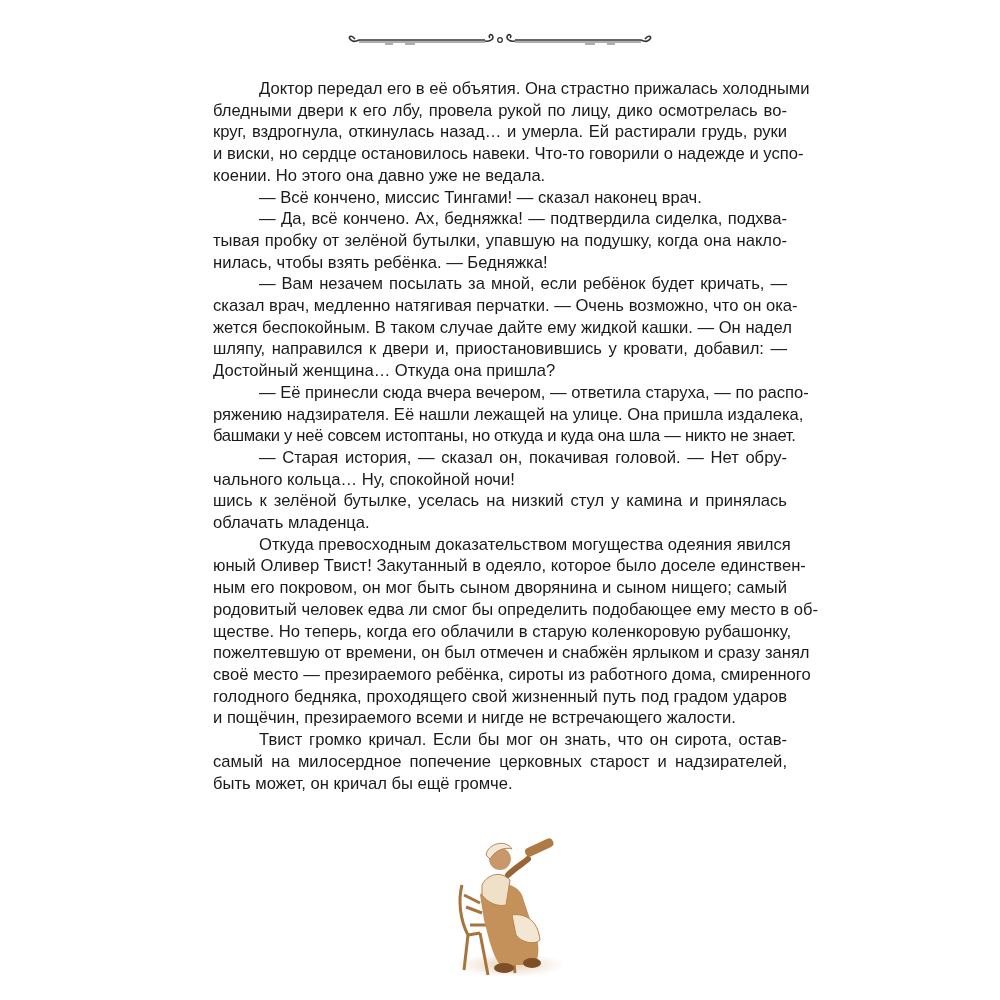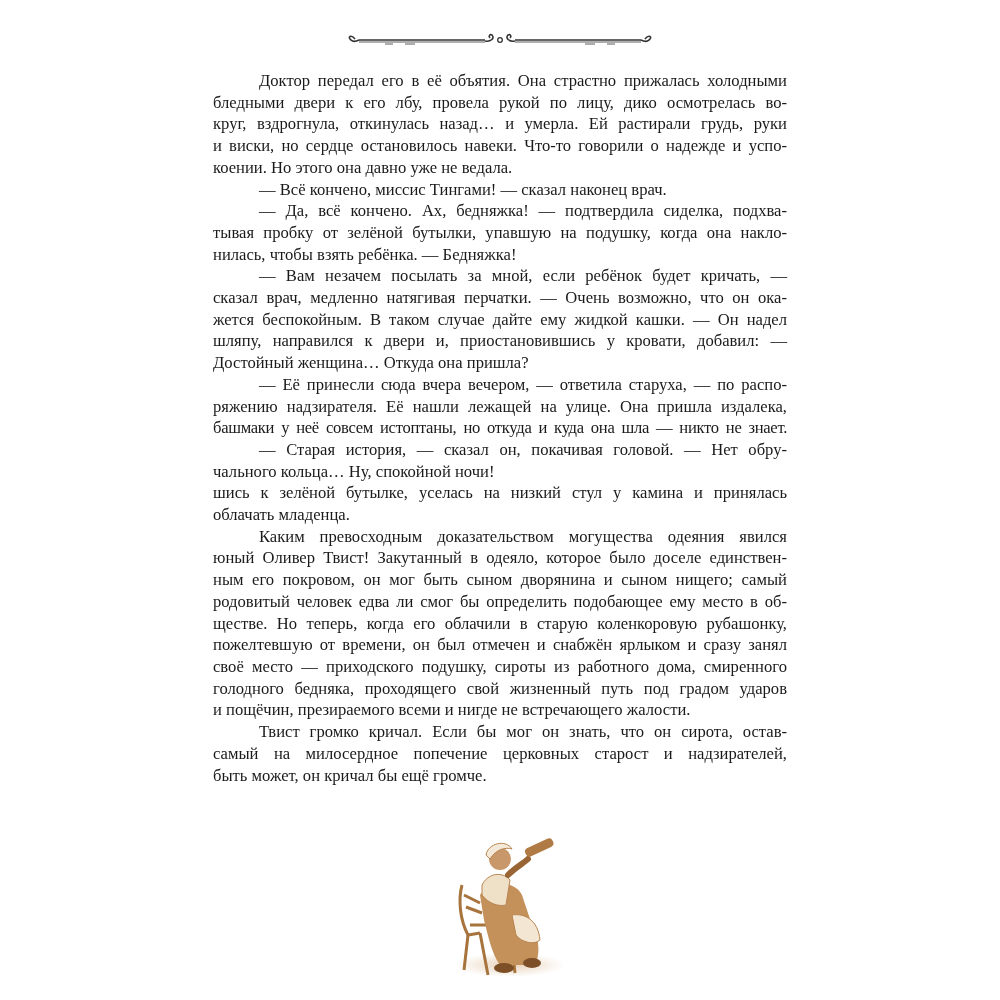--- a/index.html
+++ b/index.html
@@ -1,20 +1,20 @@
 <!DOCTYPE html>
 <html><head>
 <meta charset="utf-8">
 <style>
   html, body { margin:0; padding:0; background:#ffffff; }
   body { width:1000px; height:1000px; position:relative; overflow:hidden; }
   .ornament { position:absolute; top:30px; left:345px; width:310px; height:18px; }
   .text-block {
-    position:absolute; left:213px; top:70px; width:574px;
-    font-family:Liberation Serif, serif;
+    position:absolute; left:213px; top:78px; width:574px;
+    font-family:Liberation Sans, sans-serif;
     font-size:16.6px; line-height:21.7px; color:#1a1a1a; text-align:justify;
   }
   .para { margin:0; text-indent:46px; }
   .line { display:block; text-align:justify; text-align-last:justify; white-space:nowrap; }
   .line.last { text-align-last:left; }
   .illustration { position:absolute; left:440px; top:825px; width:130px; height:160px; }
 </style>
 </head>
 <body>
 
@@ -66,27 +66,27 @@
   </p>
   <p class="para">
     <span class="line">— Старая история, — сказал он, покачивая головой. — Нет обру-</span>
     <span class="line last" style="margin-left:-46px">чального кольца… Ну, спокойной ночи!</span>
   </p>
   <p class="para">
     <span class="line" style="margin-left:-46px">шись к зелёной бутылке, уселась на низкий стул у камина и принялась</span>
     <span class="line last" style="margin-left:-46px">облачать младенца.</span>
   </p>
   <p class="para">
-    <span class="line">Каким превосходным доказательством могущества одеяния явился</span>
+    <span class="line">Откуда превосходным доказательством могущества одеяния явился</span>
     <span class="line" style="margin-left:-46px">юный Оливер Твист! Закутанный в одеяло, которое было доселе единствен-</span>
     <span class="line" style="margin-left:-46px">ным его покровом, он мог быть сыном дворянина и сыном нищего; самый</span>
     <span class="line" style="margin-left:-46px">родовитый человек едва ли смог бы определить подобающее ему место в об-</span>
     <span class="line" style="margin-left:-46px">ществе. Но теперь, когда его облачили в старую коленкоровую рубашонку,</span>
     <span class="line" style="margin-left:-46px">пожелтевшую от времени, он был отмечен и снабжён ярлыком и сразу занял</span>
-    <span class="line" style="margin-left:-46px">своё место — приходского подушку, сироты из работного дома, смиренного</span>
+    <span class="line" style="margin-left:-46px">своё место — презираемого ребёнка, сироты из работного дома, смиренного</span>
     <span class="line" style="margin-left:-46px">голодного бедняка, проходящего свой жизненный путь под градом ударов</span>
     <span class="line last" style="margin-left:-46px">и пощёчин, презираемого всеми и нигде не встречающего жалости.</span>
   </p>
   <p class="para">
     <span class="line">Твист громко кричал. Если бы мог он знать, что он сирота, остав-</span>
     <span class="line" style="margin-left:-46px">самый на милосердное попечение церковных старост и надзирателей,</span>
     <span class="line last" style="margin-left:-46px">быть может, он кричал бы ещё громче.</span>
   </p>
 </div>
 

